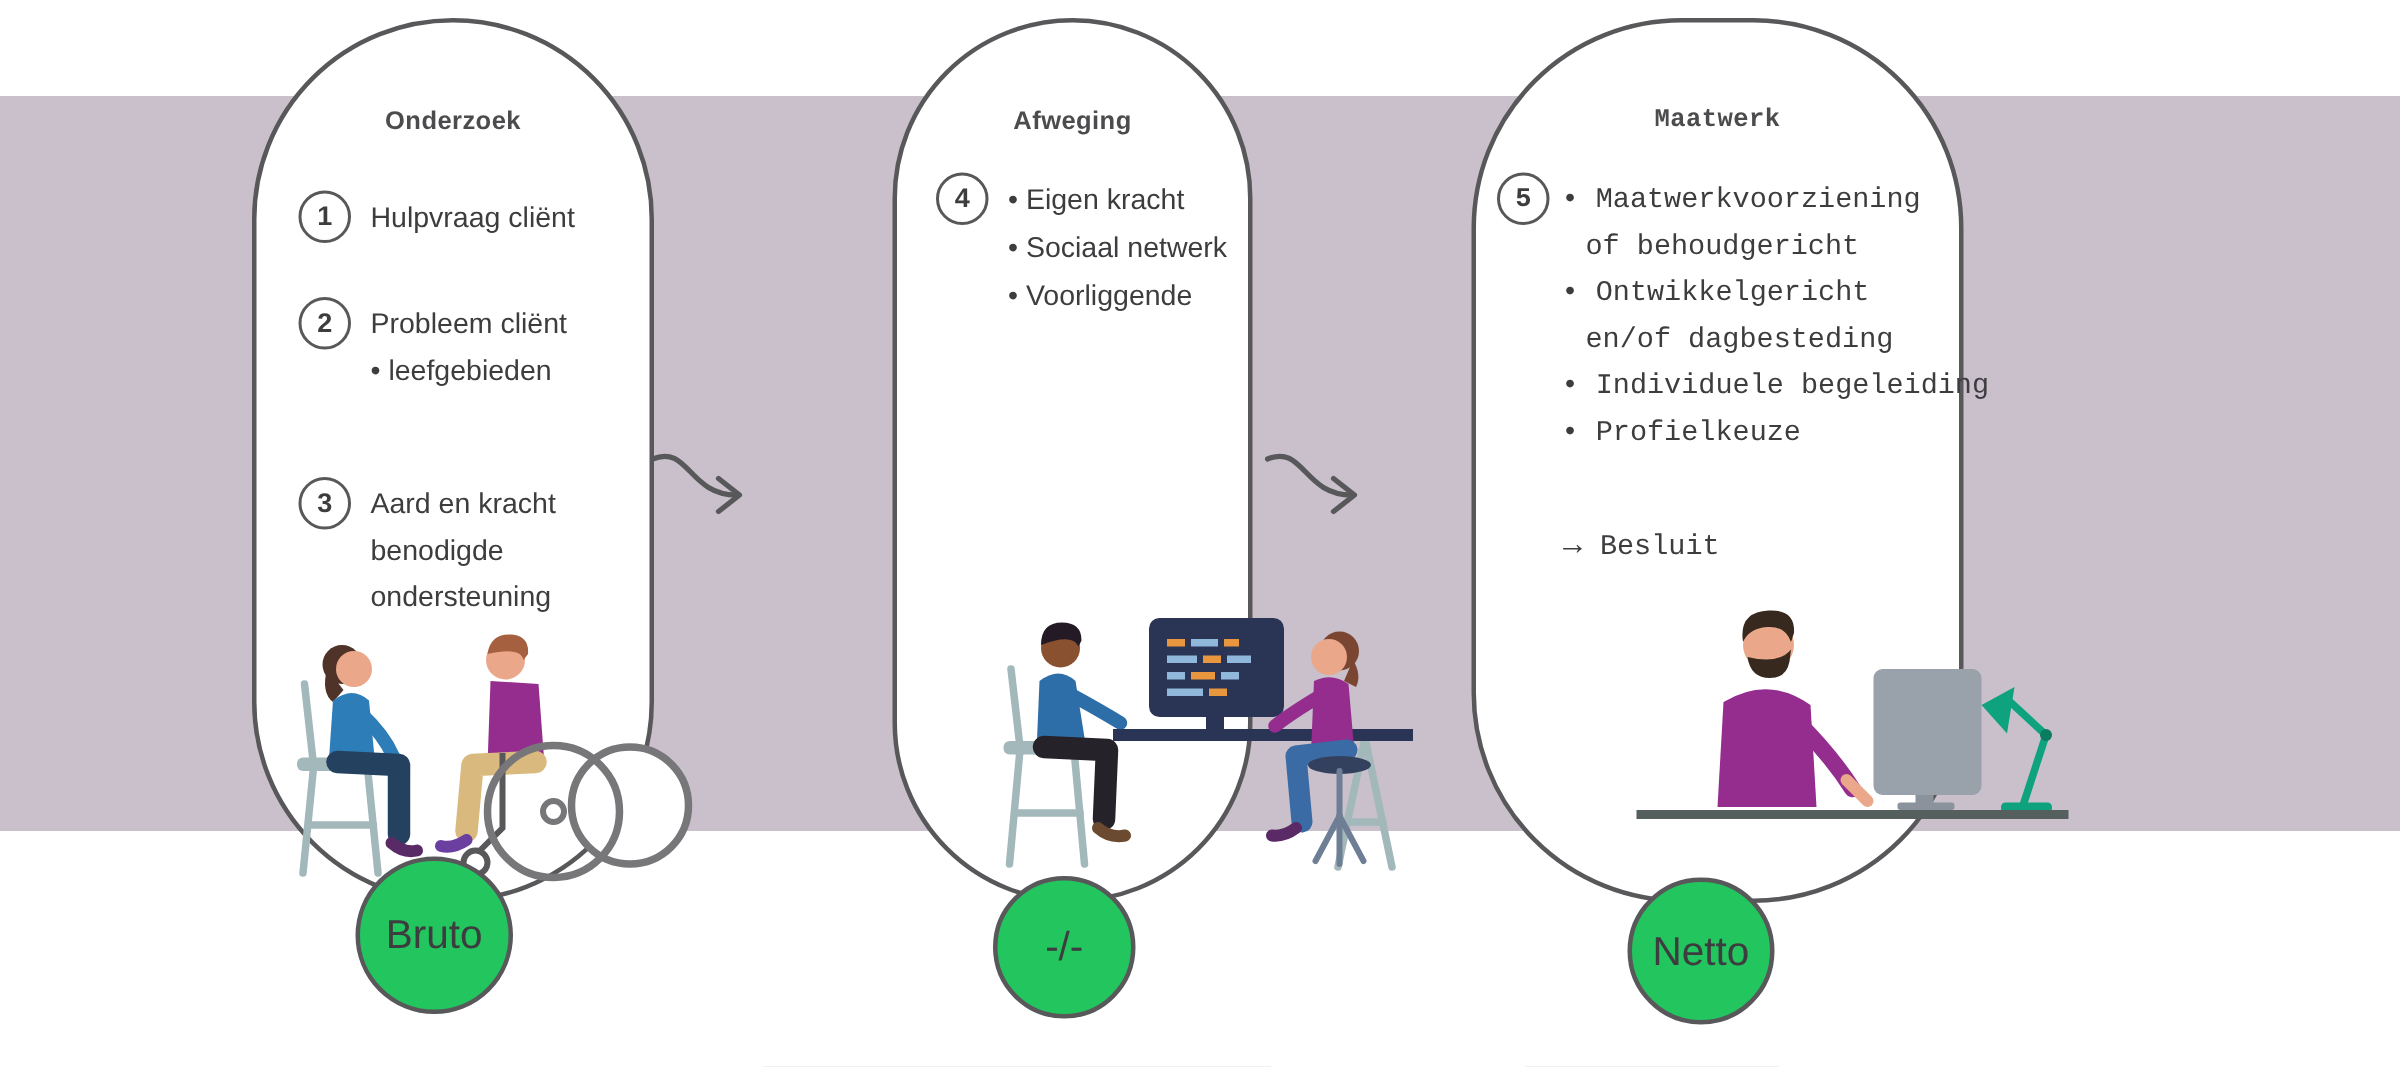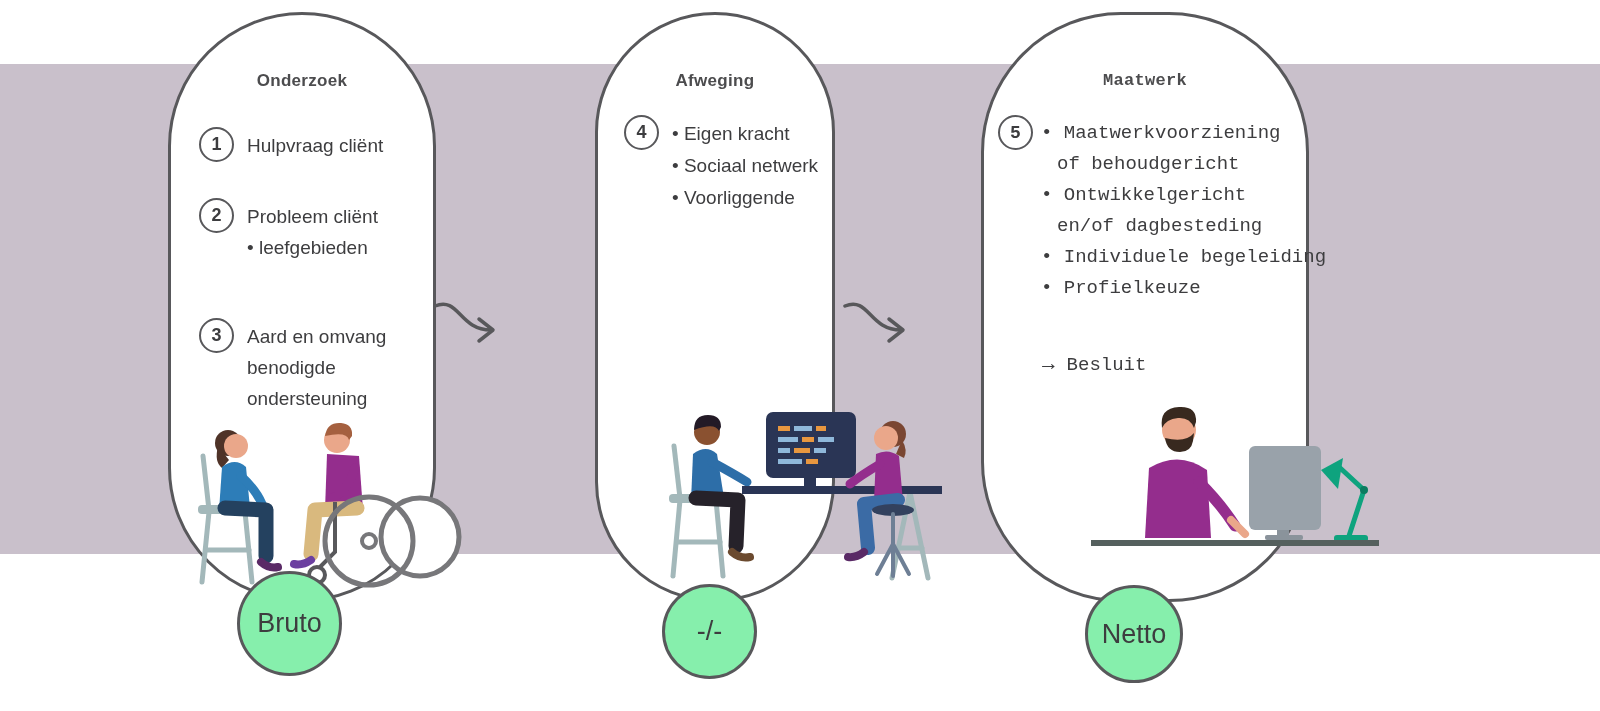--- a/index.html
+++ b/index.html
@@ -21,21 +21,21 @@
                 border-radius:50%; display:flex; align-items:center; justify-content:center;
                 font-weight:bold; font-size:18px; color:#3d3d3f; background:#fff; }
   .item-text { padding-top:3px; font-size:19px; line-height:31px; color:#3d3d3f; white-space:nowrap; }
   .pill-2 .item-text { line-height:32px; }
   .line.indent { padding-left:16px; }
 
   .besluit { position:absolute; font-size:19px; color:#3d3d3f; display:flex; gap:12px;
              align-items:baseline; }
   .besluit .besluit-arrow { font-size:21px; }
 
-  .badge { position:absolute; background:#86efac; border:3px solid #58585b; border-radius:50%;
+  .badge { position:absolute; background:#22c55e; border:3px solid #58585b; border-radius:50%;
            display:flex; align-items:center; justify-content:center; font-size:27px;
            color:#3d3d3f; z-index:5; }
   .badge-1 { left:237px; top:571px; width:105px; height:105px; }
   .badge-2 { left:662px; top:584px; width:95px;  height:95px; }
   .badge-3 { left:1085px; top:585px; width:98px; height:98px; }
 
   .arrow { position:absolute; z-index:3; }
   .illus { position:absolute; z-index:4; }
 </style>
 </head>
@@ -58,21 +58,21 @@
       <span class="num-circle">2</span>
       <div class="item-text">
         <div class="line">Probleem cliënt</div>
         <div class="line">• leefgebieden</div>
       </div>
     </div>
 
     <div class="item" style="top:303px; left:28px;">
       <span class="num-circle">3</span>
       <div class="item-text">
-        <div class="line">Aard en omvang</div>
+        <div class="line">Aard en kracht</div>
         <div class="line">benodigde</div>
         <div class="line">ondersteuning</div>
       </div>
     </div>
   </section>
 
   <section class="pill pill-2">
     <h2 class="pill-title">Afweging</h2>
 
     <div class="item" style="top:100px; left:26px;">

